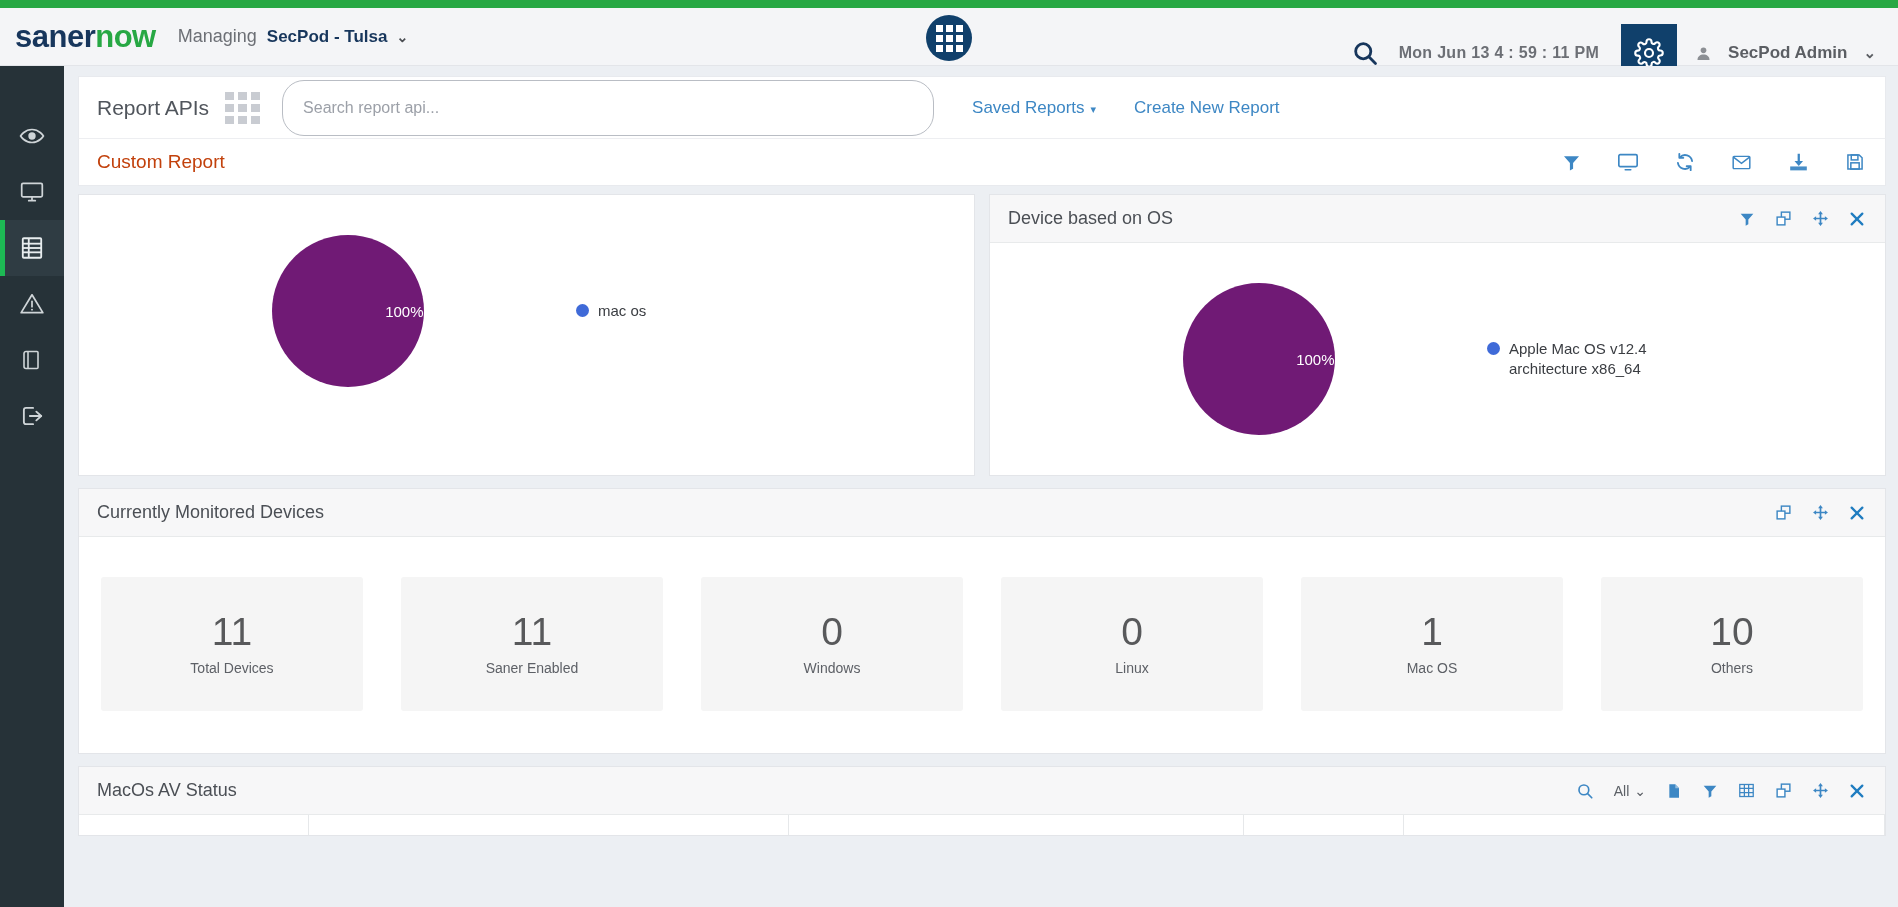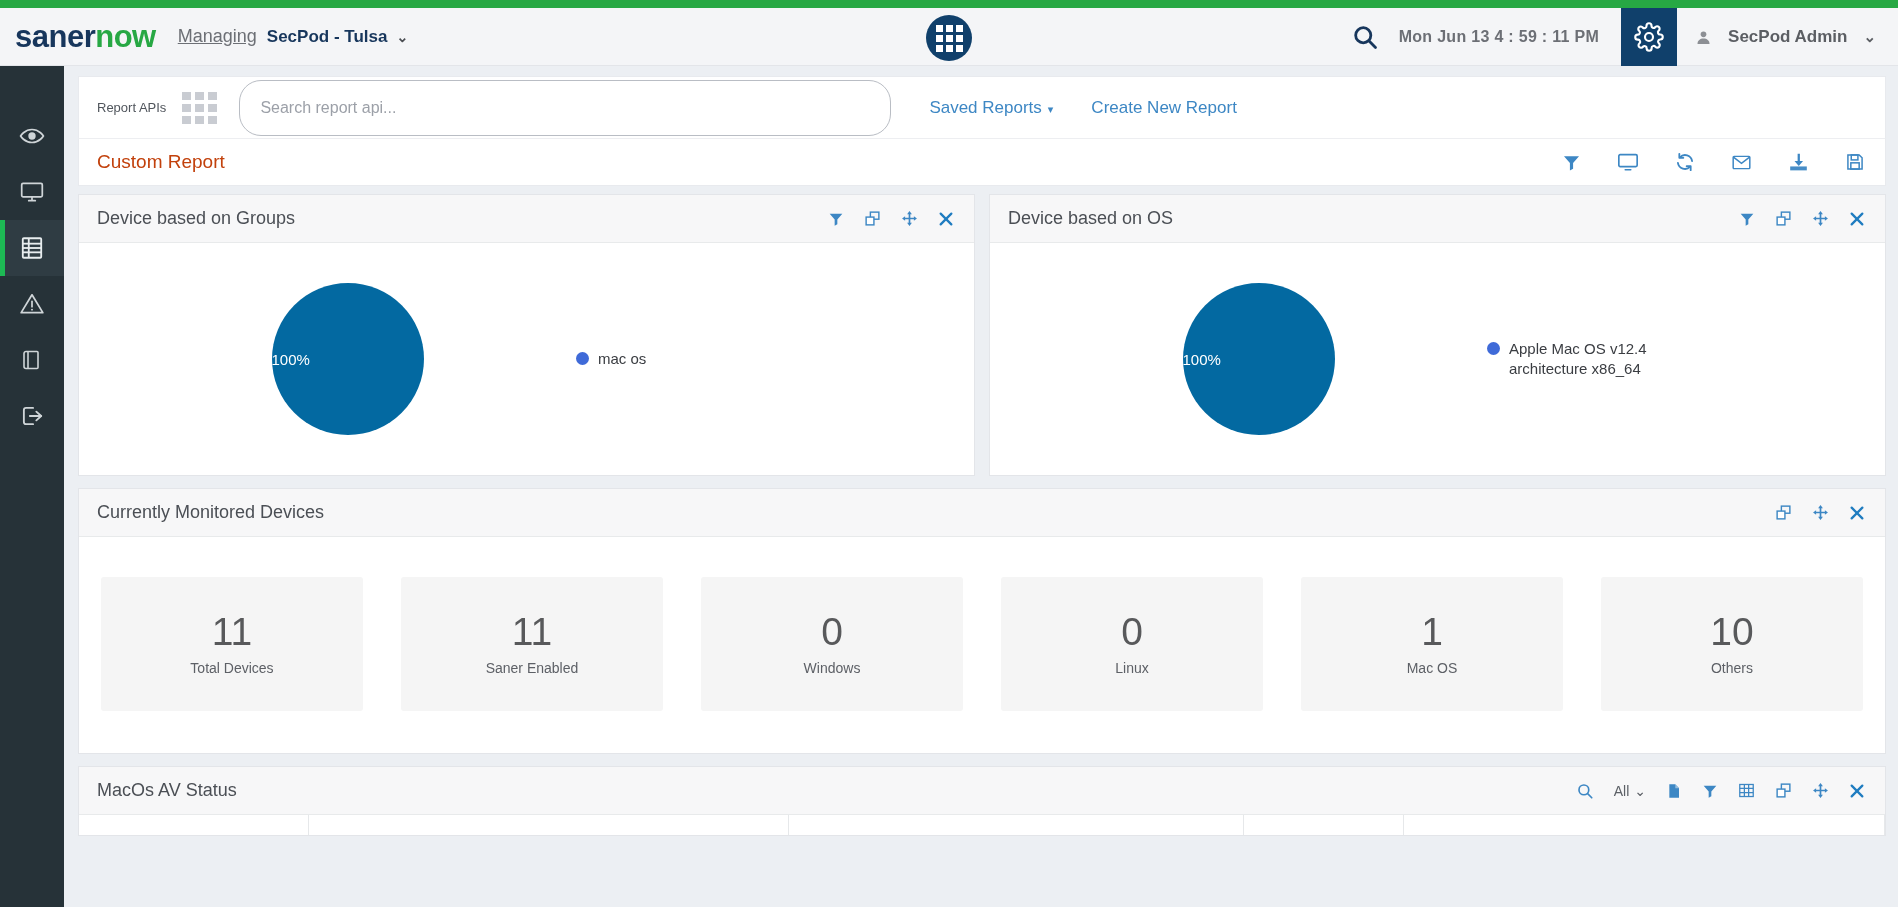--- a/index.html
+++ b/index.html
@@ -22,37 +22,37 @@
     display: flex; align-items: center;
     border-bottom: 1px solid #e3e5e9;
   }
   .logo {
     font-size: 31px; font-weight: bold; letter-spacing: -0.5px;
     margin-left: 15px; line-height: 1;
   }
   .logo .saner { color: #17365c; }
   .logo .now { color: #27a844; }
   .managing {
-    margin-left: 22px; font-size: 18px; color: #6c6f75; font-weight: normal; text-decoration: underline;
+    margin-left: 22px; font-size: 18px; color: #6c6f75; font-weight: normal;
   }
   .tenant {
     margin-left: 10px; font-size: 17px; color: #17365c; font-weight: bold;
   }
   .caret-down {
     display:inline-block; margin-left: 9px; font-size: 14px; color: #4a4d52;
   }
   .grid-btn {
     position:absolute; left: 926px; top: 7px;
     width: 46px; height: 46px; border-radius: 50%;
     background: #10406b; display: flex; align-items: center; justify-content: center;
   }
   .grid-btn .dots { display: grid; grid-template-columns: repeat(3, 7px); gap: 3px; }
   .grid-btn .dots i { display:block; width:7px; height:7px; background:#fff; }
   .header-right {
-    position: absolute; right: 0; top: 0; height: 58px;
+    position: absolute; right: 0; top: 16px; height: 58px;
     display: flex; align-items: center;
   }
   .search-ico { margin-right: 20px; }
   .datetime {
     font-size: 16px; color: #6c6f75; font-weight: bold; white-space: nowrap;
     letter-spacing: 0.3px; margin-right: 22px;
   }
   .gear-btn {
     width: 56px; height: 58px; background: #10406b;
     display:flex; align-items:center; justify-content:center;
@@ -79,21 +79,21 @@
   .content {
     position: absolute; left: 64px; top: 66px; right: 0; bottom: 0;
     background: #eceff3; padding: 10px 12px 0 14px;
     overflow: hidden;
   }
 
   .apibar {
     background: #fff; height: 62px; display: flex; align-items: center;
     padding: 0 18px; border: 1px solid #e8eaee; border-bottom: none;
   }
-  .apibar-title { font-size: 13px; color: #50555c; margin-right: 16px; }
+  .apibar-title { font-size: 21px; color: #50555c; margin-right: 16px; }
   .apibar-grid { display: grid; grid-template-columns: repeat(3, 9px); gap: 4px; }
   .apibar-grid i { display:block; width:9px; height:8px; background:#c9ccd2; }
   .search-wrap { margin-left: 22px; }
   .search-input {
     width: 652px; height: 56px; border: 1px solid #b9bdc4; border-radius: 22px;
     padding: 0 20px; font-size: 16px; color: #4b4f55;
     font-family: "Liberation Sans", sans-serif; outline: none; background:#fff;
   }
   .search-input::placeholder { color: #9ca0a8; }
   .apibar-link {
@@ -118,22 +118,22 @@
     height: 48px; background: #f7f7f8; border-bottom: 1px solid #e8eaeb;
     display: flex; align-items: center; justify-content: space-between;
     padding: 0 20px 0 18px;
   }
   .panel-title { font-size: 18px; color: #4b4f55; }
   .panel-icons { display: flex; align-items: center; gap: 20px; }
   .panel-body { position: relative; }
   .chart-body { height: 232px; display:flex; align-items:center; }
   .pie-wrap { width: 60%; display:flex; align-items:center; justify-content:center; }
   .pie {
-    width: 152px; height: 152px; border-radius: 50%; background: #0369a1;
-    display: flex; align-items: center; justify-content: flex-start;
+    width: 152px; height: 152px; border-radius: 50%; background: #701a75;
+    display: flex; align-items: center; justify-content: flex-end;
     color: #fff; font-size: 15px;
   }
   .legend { display: flex; align-items: flex-start; gap: 9px; margin-left: -40px; }
   .legend-dot { width: 13px; height: 13px; border-radius:50%; background:#3f6ad8; margin-top: 3px; flex:none;}
   .legend-label { font-size: 15px; color: #3a3d42; line-height: 1.35; }
 
   .cards-body { padding: 40px 22px 42px 22px; display: flex; gap: 38px; }
   .stat-card {
     flex: 1; background: #f5f5f5; border-radius: 3px;
     height: 134px; display:flex; flex-direction: column;
@@ -307,39 +307,20 @@
           </svg>
         </span>
       </div>
     </div>
 
     <div class="panels">
 
       <div class="panel-row">
 
         <div class="panel">
-          <div class="panel-head">
-            <span class="panel-title">Device based on Groups</span>
-            <span class="panel-icons">
-              <span class="ico"><svg width="16" height="16" viewBox="0 0 24 24" fill="#3d87c4">
-                    <path d="M2.5 4h19l-7.5 8.6V20l-4 2v-9.4z"></path>
-                  </svg></span>
-              <span class="ico"><svg width="17" height="17" viewBox="0 0 24 24" fill="none" stroke="#3d87c4" stroke-width="2">
-                    <rect x="9" y="3" width="12" height="10"></rect>
-                    <rect x="3" y="10" width="11" height="11" fill="#ffffff"></rect>
-                  </svg></span>
-              <span class="ico"><svg width="17" height="17" viewBox="0 0 24 24" fill="#3d87c4">
-                    <path d="M12 1.5 15.4 6h-2.2v5h5V8.8L22.5 12 18.2 15.2V13h-5v5h2.2L12 22.5 8.6 18h2.2v-5h-5v2.2L1.5 12l4.3-3.2V11h5V6H8.6z"></path>
-                  </svg></span>
-              <span class="ico"><svg width="16" height="16" viewBox="0 0 24 24" stroke="#1f7cc0" stroke-width="3.4" stroke-linecap="round">
-                    <line x1="4" y1="4" x2="20" y2="20"></line>
-                    <line x1="20" y1="4" x2="4" y2="20"></line>
-                  </svg></span>
-            </span>
-          </div>
           <div class="panel-body chart-body">
             <div class="pie-wrap">
               <div class="pie">
                   <span>100%</span>
                 </div>
             </div>
             <div class="legend">
               <span class="legend-dot"></span>
               <span class="legend-label">mac os</span>
             </div>

